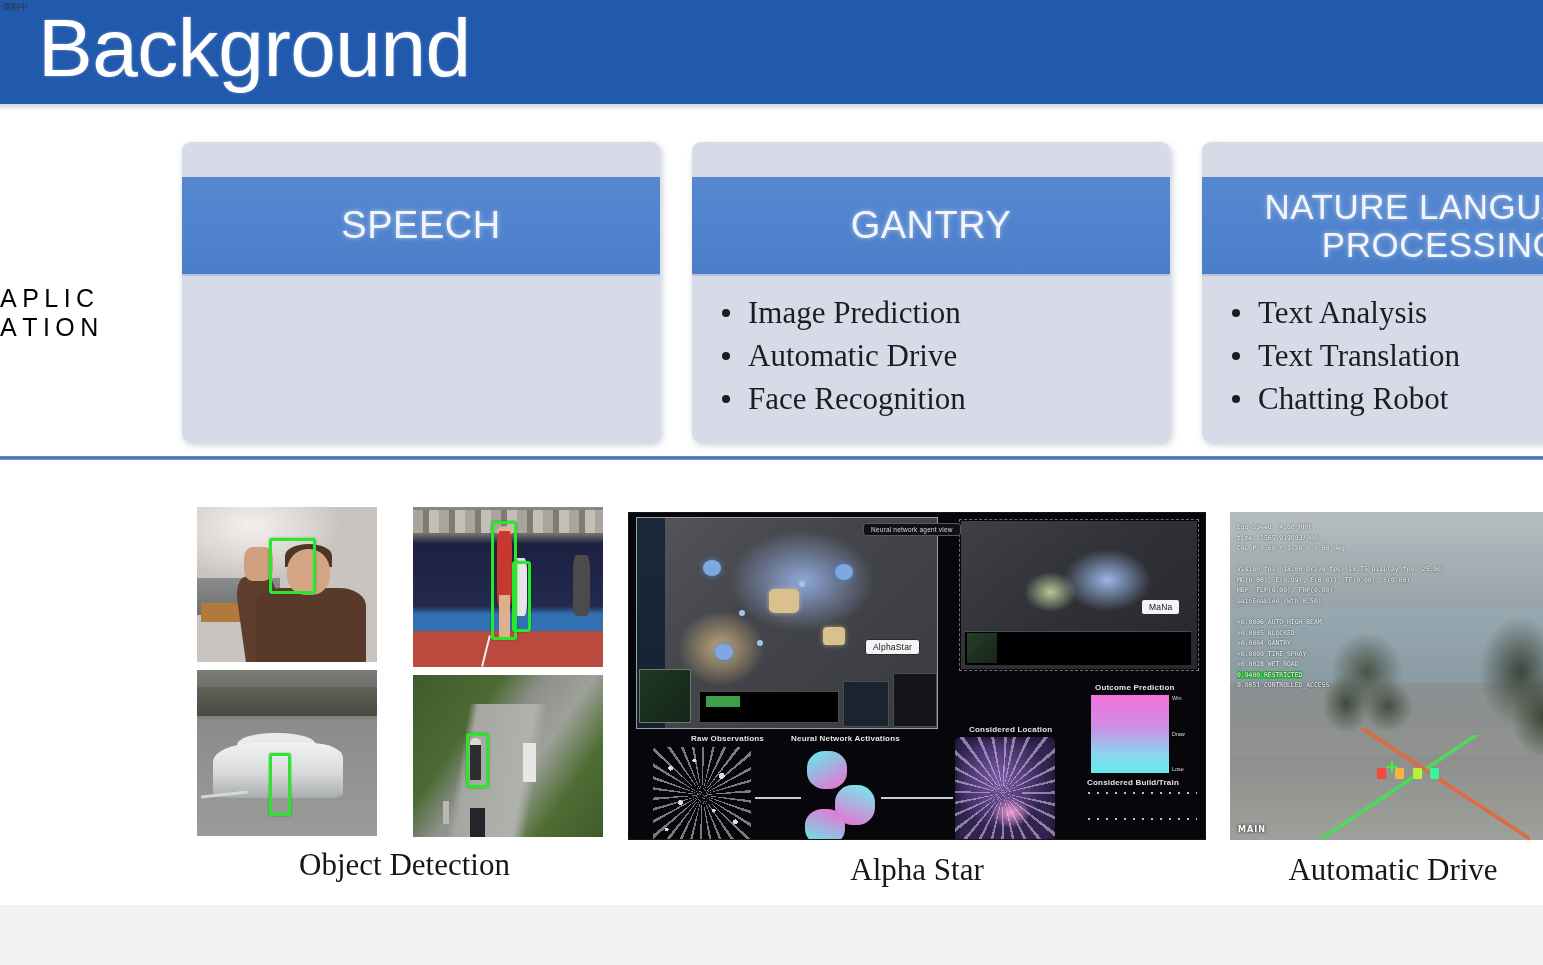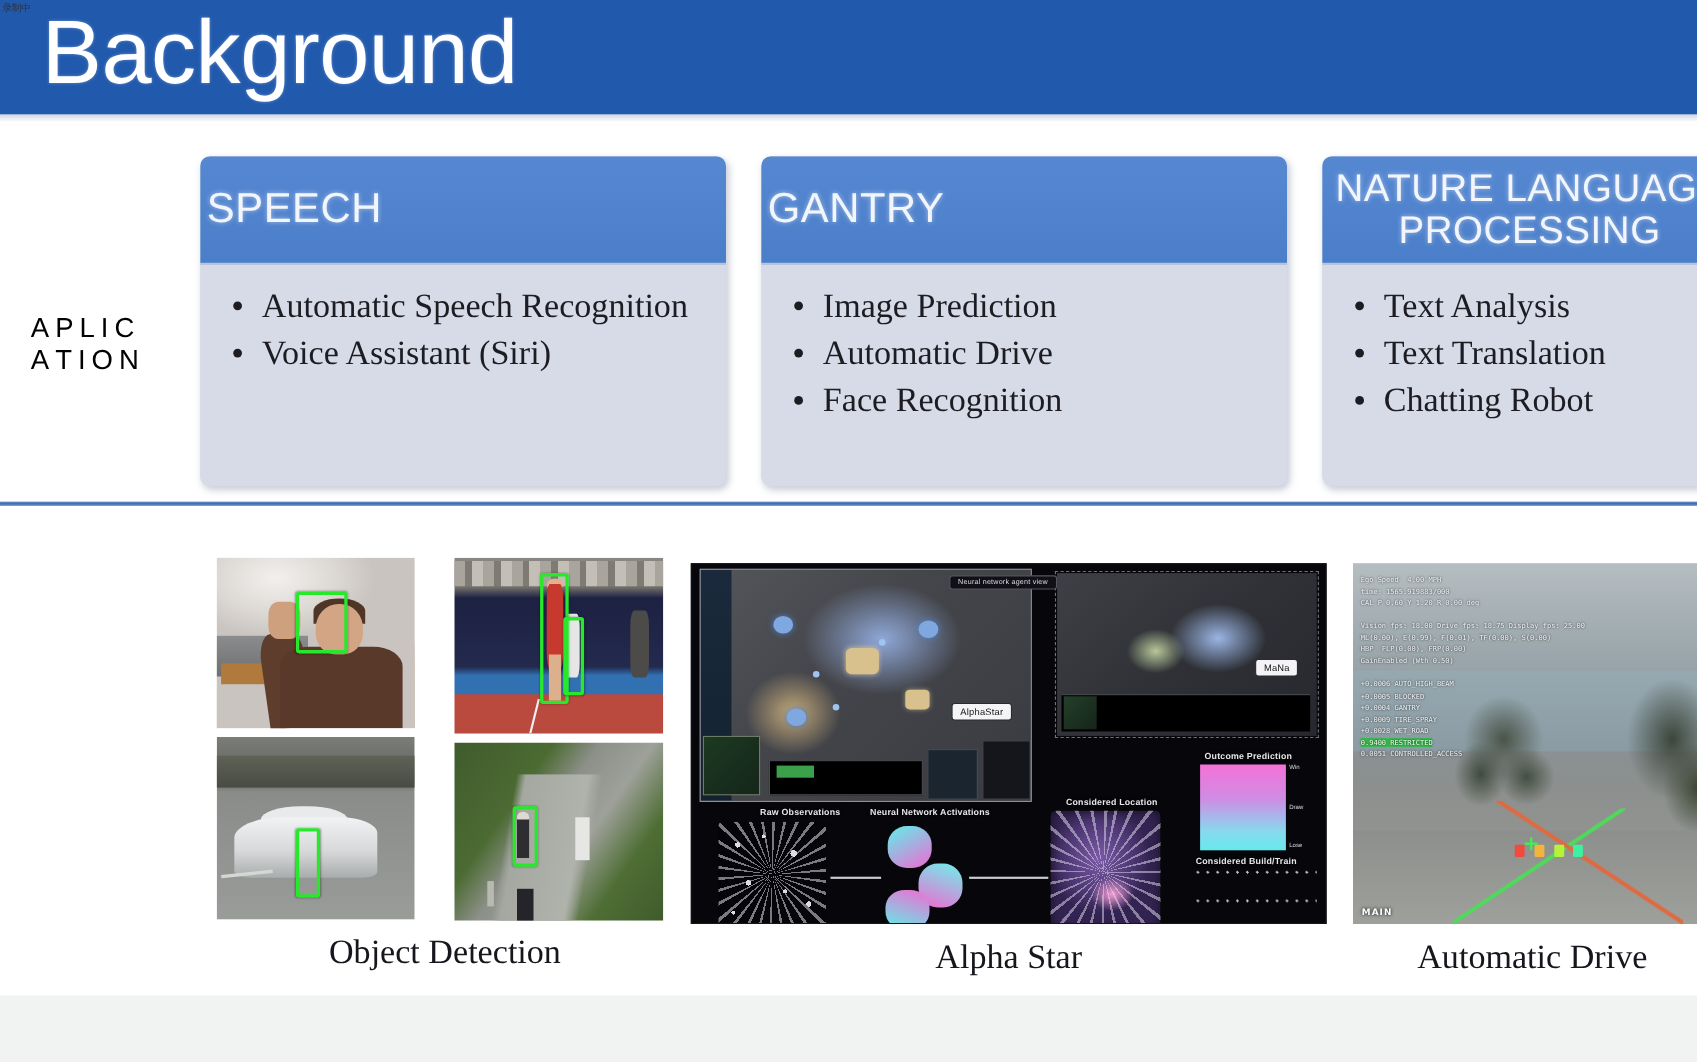--- a/index.html
+++ b/index.html
@@ -8,21 +8,20 @@
     font-family:"Liberation Sans", sans-serif;
     background:#ffffff;
     position:relative;
   }
 
   
   #slide {
     position:absolute; left:0; top:0; width:1543px; height:905px;
     background:#ffffff;
     overflow:hidden;
-    padding-left:28px;
   }
 
   
   #title-band {
     position:absolute; left:0; top:0; width:1543px; height:104px;
     background:#2159ad;
   }
   #title-text {
     position:absolute; left:38px; top:-4px;
     font-size:82px; font-weight:400; color:#ffffff;
@@ -54,23 +53,24 @@
   .field-card {
     position:absolute; top:142px; height:300px;
     border-radius:9px;
     overflow:hidden;
     box-shadow:2px 3px 7px rgba(90,105,135,.34);
     background:#d7dbe8;
   }
   .field-card .card-head {
     height:99px;
     background:linear-gradient(to bottom,#5688d2 0%,#4b7ec9 100%);
-    display:flex; align-items:center; justify-content:flex-start;
+    display:flex; align-items:center; justify-content:center;
     text-align:center;
     border-bottom:2px solid #b9c2d6;
+    margin-top:35px;
   }
   .field-card .card-head span {
     color:#f2f6fc; font-size:38px; font-weight:400;
     line-height:1.07;
     letter-spacing:.5px;
     text-shadow:0 0 5px rgba(255,255,255,.5);
     white-space:nowrap;
     padding:0 6px;
   }
   .field-card.two-line .card-head span { font-size:35px; }
@@ -337,26 +337,20 @@
     <span class="ch">I</span>
     <span class="ch">E</span>
     <span class="ch">L</span>
     <span class="ch">D</span>
   </div>
 
   <div class="field-card" id="card-speech">
     <div class="card-head">
       <span>SPEECH</span>
     </div>
-    <div class="card-body">
-      <ul>
-        <li>Automatic Speech Recognition</li>
-        <li>Voice Assistant (Siri)</li>
-      </ul>
-    </div>
   </div>
 
   <div class="field-card" id="card-vision">
     <div class="card-head">
       <span>GANTRY</span>
     </div>
     <div class="card-body">
       <ul>
         <li>Image Prediction</li>
         <li>Automatic Drive</li>

